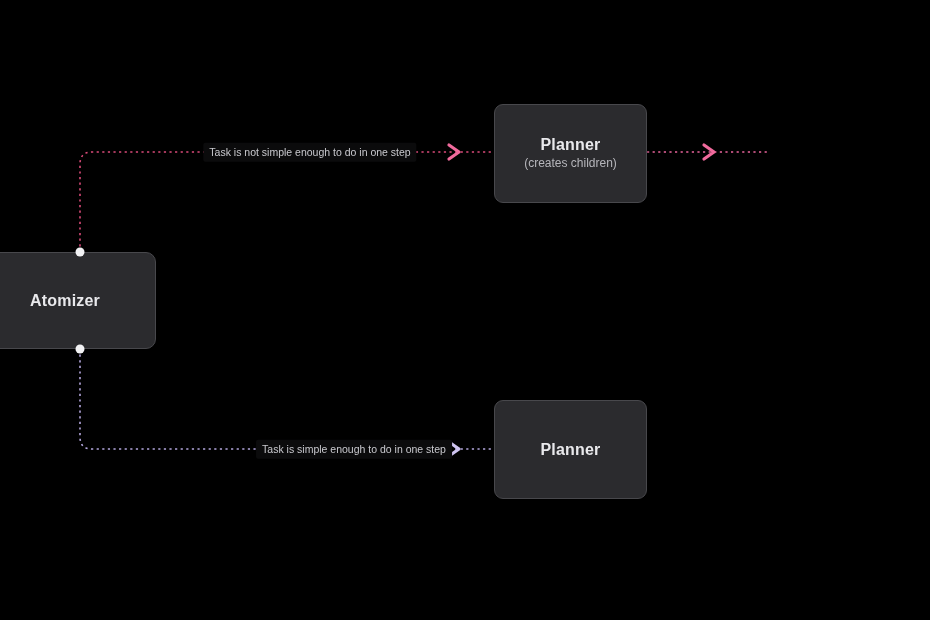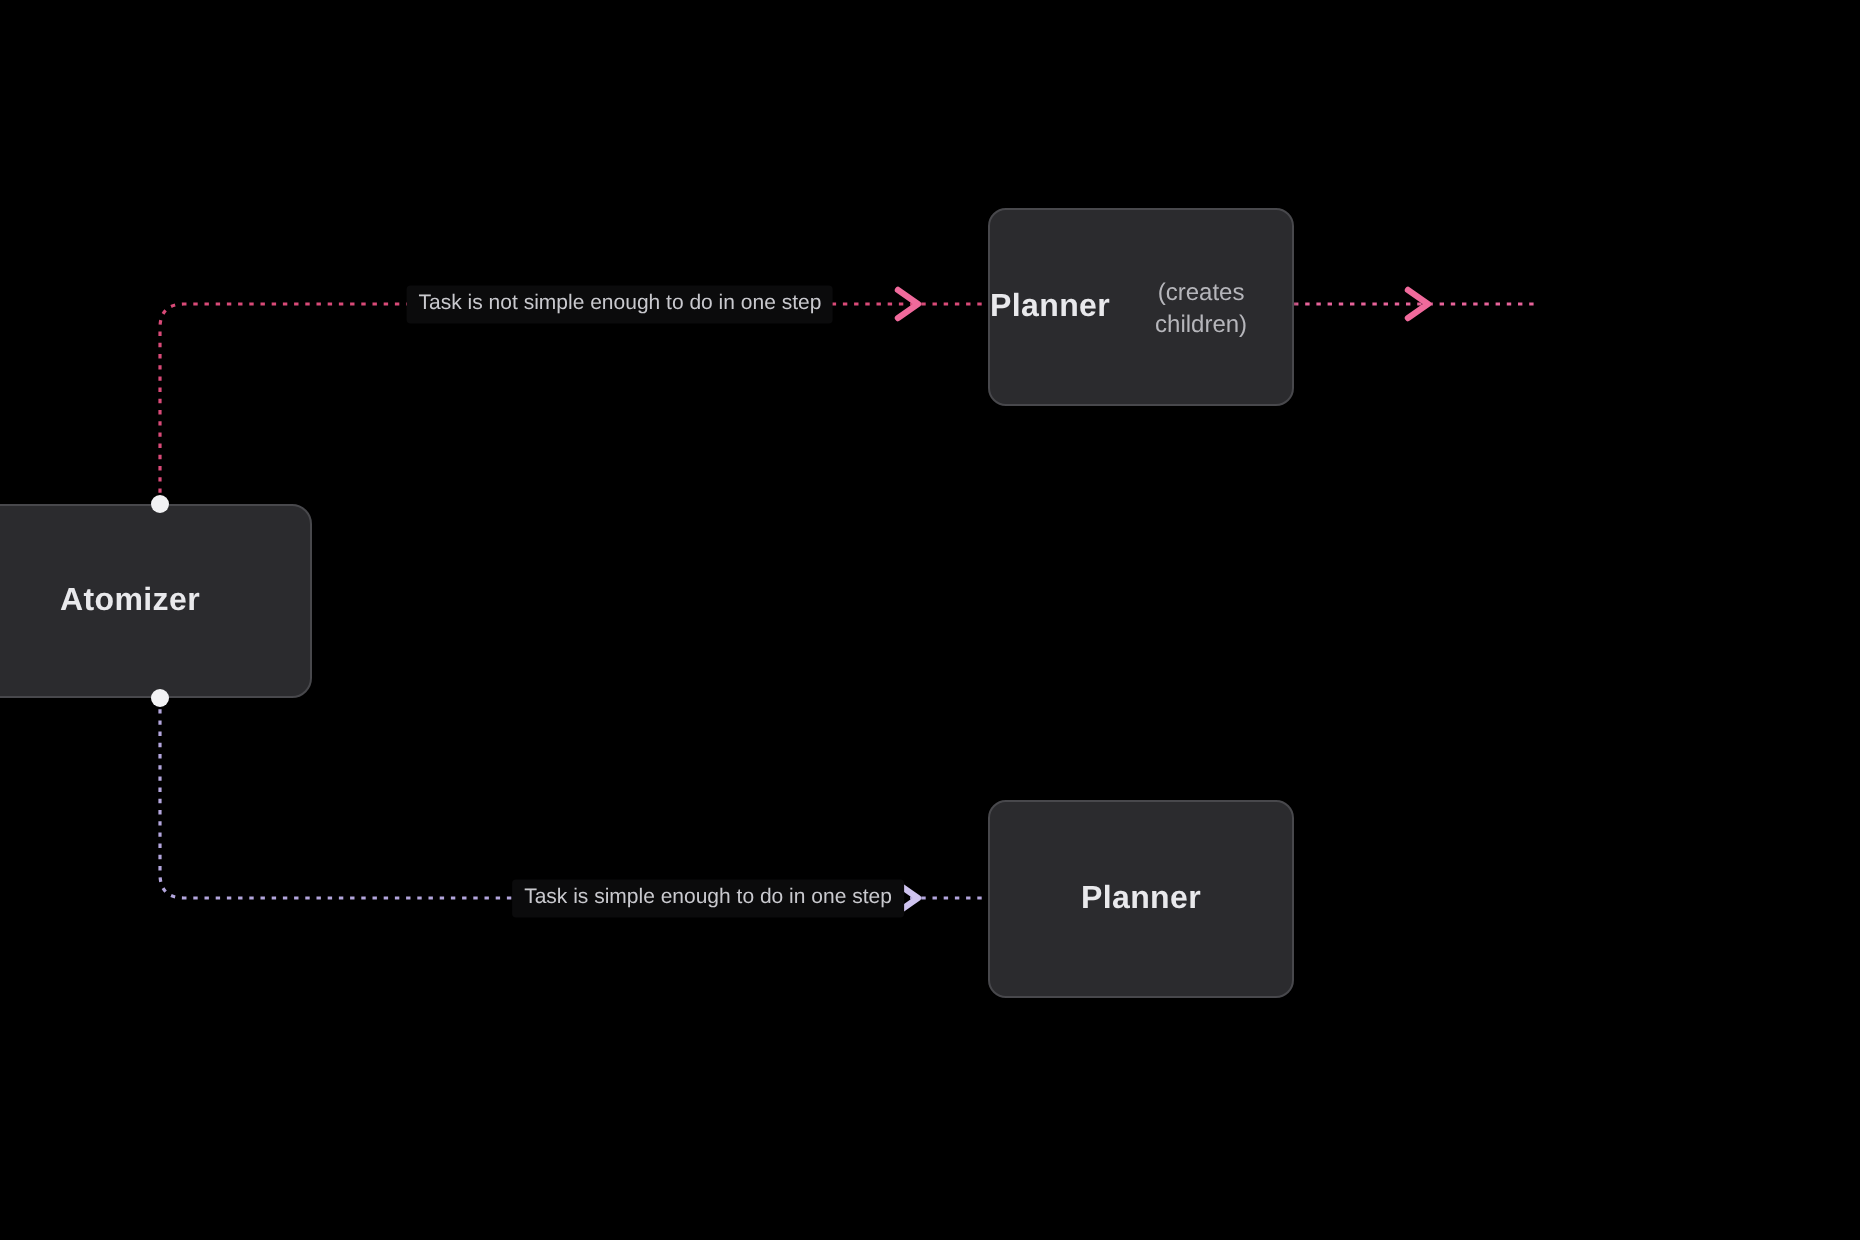--- a/index.html
+++ b/index.html
@@ -26,20 +26,21 @@
     height: 620px;
     pointer-events: none;
   }
   .node {
     position: absolute;
     box-sizing: border-box;
     background: #2b2b2e;
     border: 1px solid #48484c;
     border-radius: 9px;
     display: flex;
+    flex-direction: column;
     align-items: center;
     justify-content: center;
     box-shadow: 0 1px 3px rgba(0,0,0,0.55);
   }
   .node-title {
     color: #e9e9ec;
     font-size: 16px;
     font-weight: bold;
     letter-spacing: 0.2px;
     line-height: 1.2;

